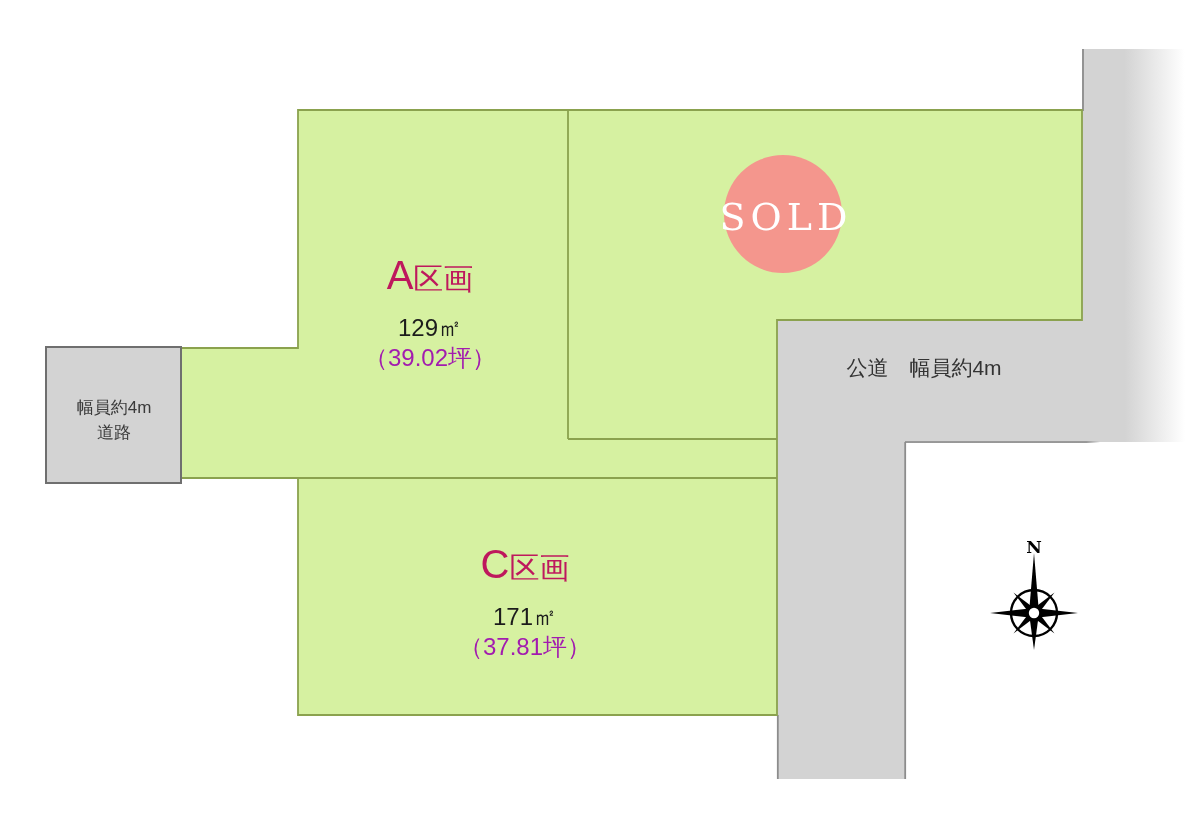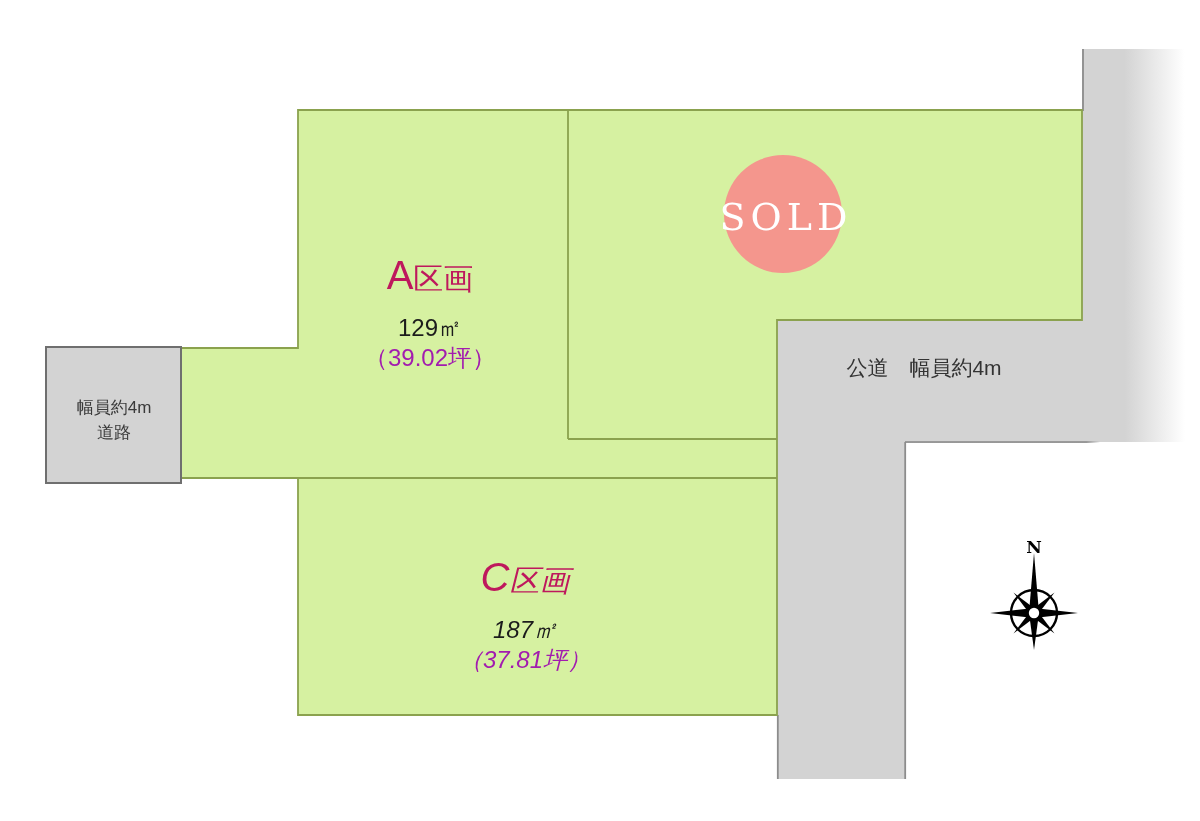--- a/index.html
+++ b/index.html
@@ -95,23 +95,23 @@
       <text class="compass-n" y="-60" text-anchor="middle">N</text>
     </g>
   </svg>
 
   <div class="label" style="left:430px;top:250px;">
     <div class="lot-name"><span class="lot-letter">A</span><span>区画</span></div>
     <div class="lot-area">129㎡</div>
     <div class="lot-tsubo">（39.02坪）</div>
   </div>
 
-  <div class="label" style="left:525px;top:552px;font-style:italic;">
+  <div class="label" style="left:525px;top:539px;">
     <div class="lot-name"><span class="lot-letter">C</span><span>区画</span></div>
-    <div class="lot-area">187㎡</div>
+    <div class="lot-area">171㎡</div>
     <div class="lot-tsubo">（37.81坪）</div>
   </div>
 
   <div class="sold-label" style="left:784px;top:217px;">SOLD</div>
 
   <div class="label road-label-west" style="left:114px;top:395px;">
     <div>幅員約4m</div>
     <div>道路</div>
   </div>
 

